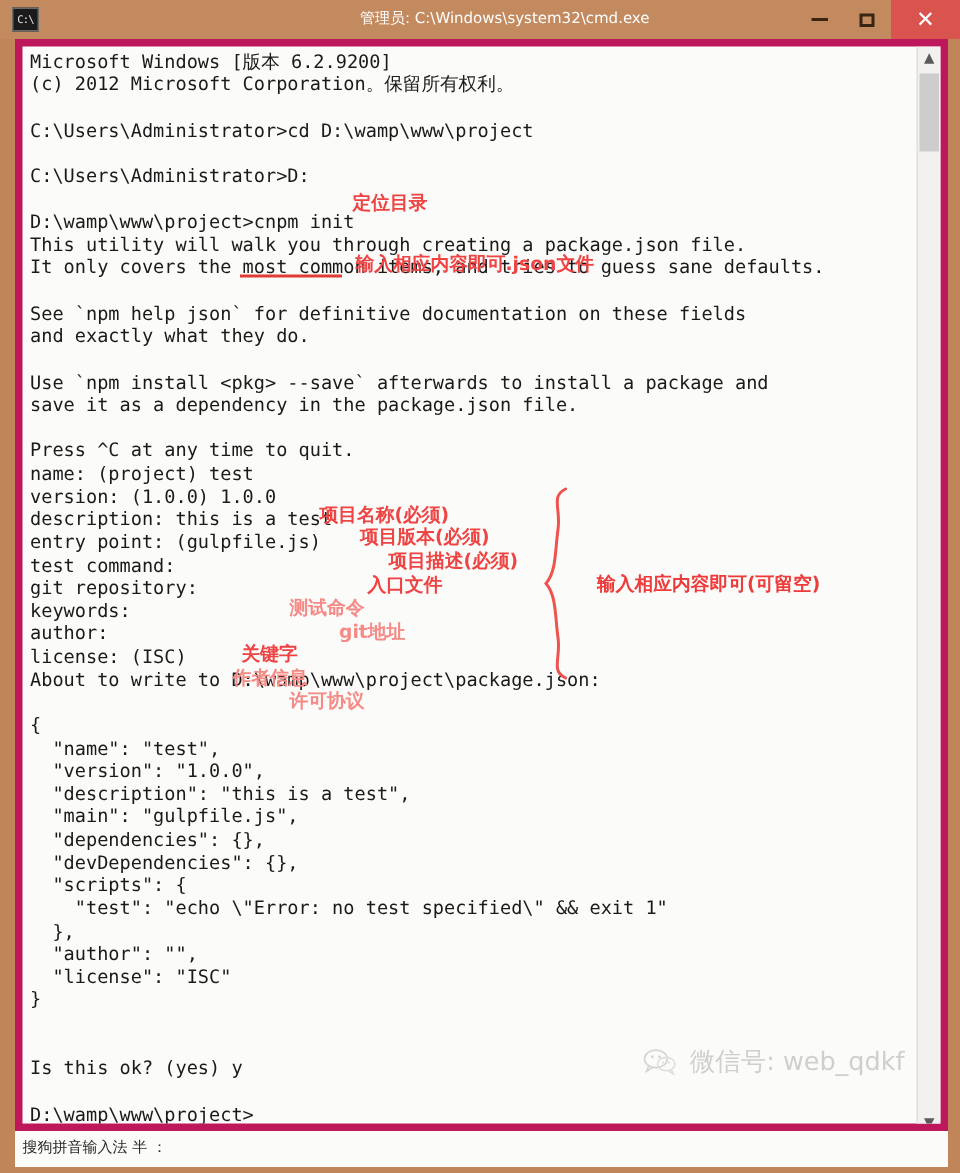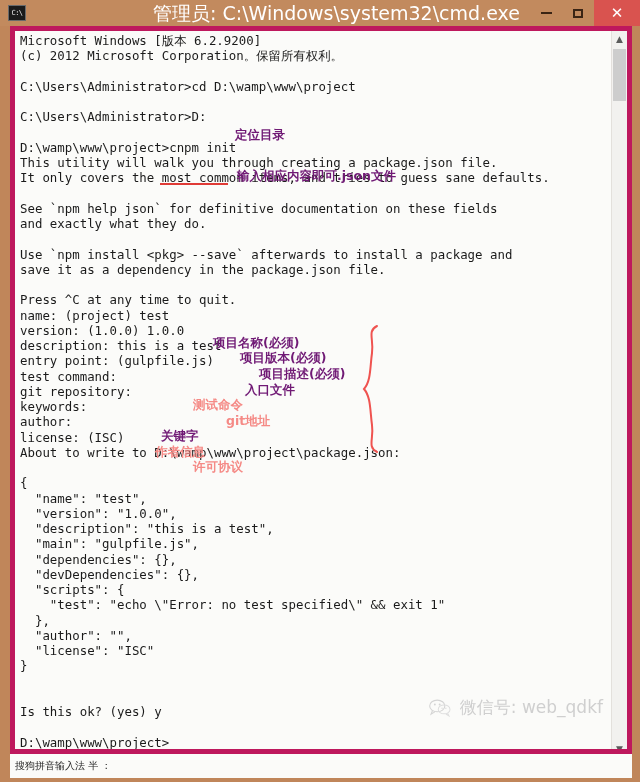--- a/index.html
+++ b/index.html
@@ -43,21 +43,21 @@
     overflow: hidden;
   }
   .title-text {
     position: absolute;
     left: 0; top: 0;
     width: 640px;
     height: 26px;
     line-height: 26px;
     text-align: center;
     color: #ffffff;
-    font-size: 19px;
+    font-size: 10px;
     font-family: "DejaVu Sans", "Liberation Sans", sans-serif;
     white-space: nowrap;
     padding-left: 33px;
   }
   .wbtns {
     position: absolute;
     right: 0; top: 0;
     height: 26px;
     display: flex;
     align-items: stretch;
@@ -136,21 +136,21 @@
   .sb-thumb {
     position: absolute;
     left: 1px; top: 18px;
     width: 13px; height: 52px;
     background: #cdcdcd;
   }
 
   
   .anno {
     position: absolute;
-    color: #701a75;
+    color: #ef4444;
     font-family: "DejaVu Sans", "Liberation Sans", sans-serif;
     font-size: 12.5px;
     font-weight: bold;
     white-space: nowrap;
     line-height: 14px;
   }
   .anno.pale { color: #f58a86; }
   .anno.strong { color: #ee3b3b; }
   .underline-cnpm {
     position: absolute;
@@ -256,19 +256,20 @@
       </div>
 
     <div class="underline-cnpm"></div>
 
     <div class="brace-wrap">
       <svg width="40" height="132" viewBox="0 0 40 132">
         <path d="M22 3 C12 8, 19 16, 17 30 C15 44, 16 58, 9 66 C16 74, 15 88, 17 102
                  C19 116, 12 124, 22 129" fill="none" stroke="#ef5350" stroke-width="2" stroke-linecap="round"></path>
       </svg>
     </div>
+    <div class="anno anno-brace-label strong">输入相应内容即可(可留空)</div>
   </div>
 
   <div class="ime-bar">
     <span>搜狗拼音输入法 半 ：</span>
   </div>
 
 </div>
 
 </body></html>

